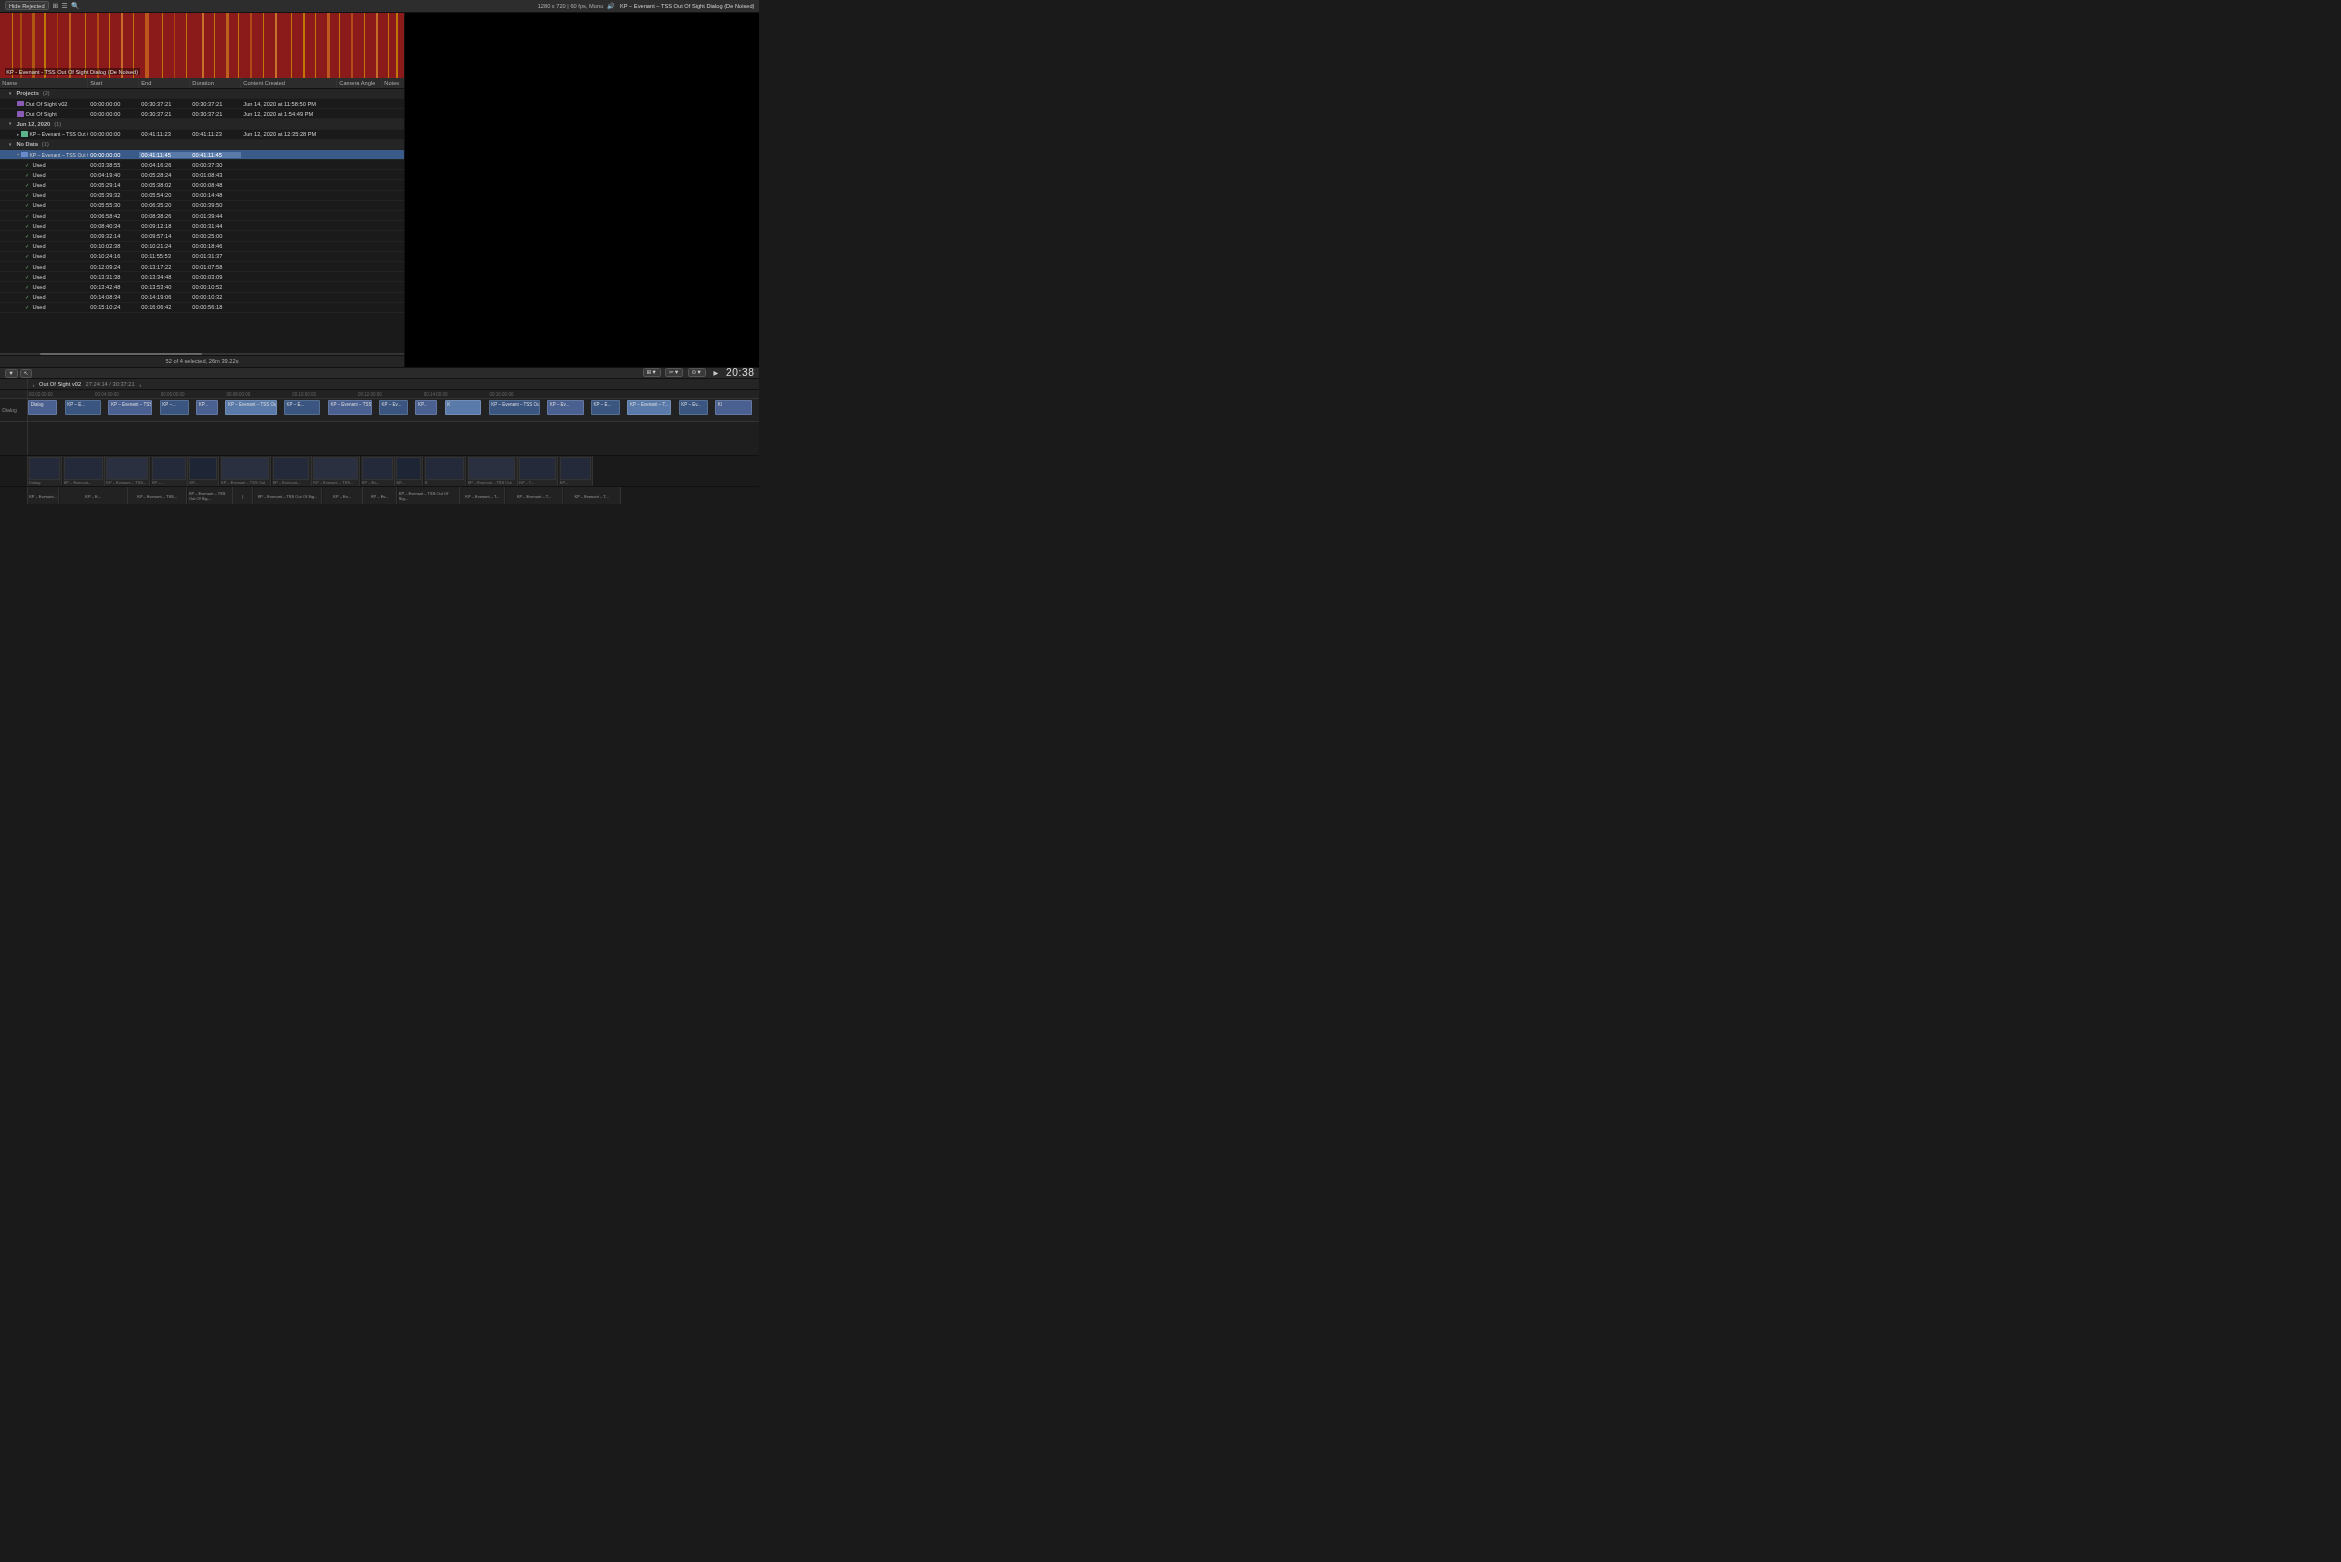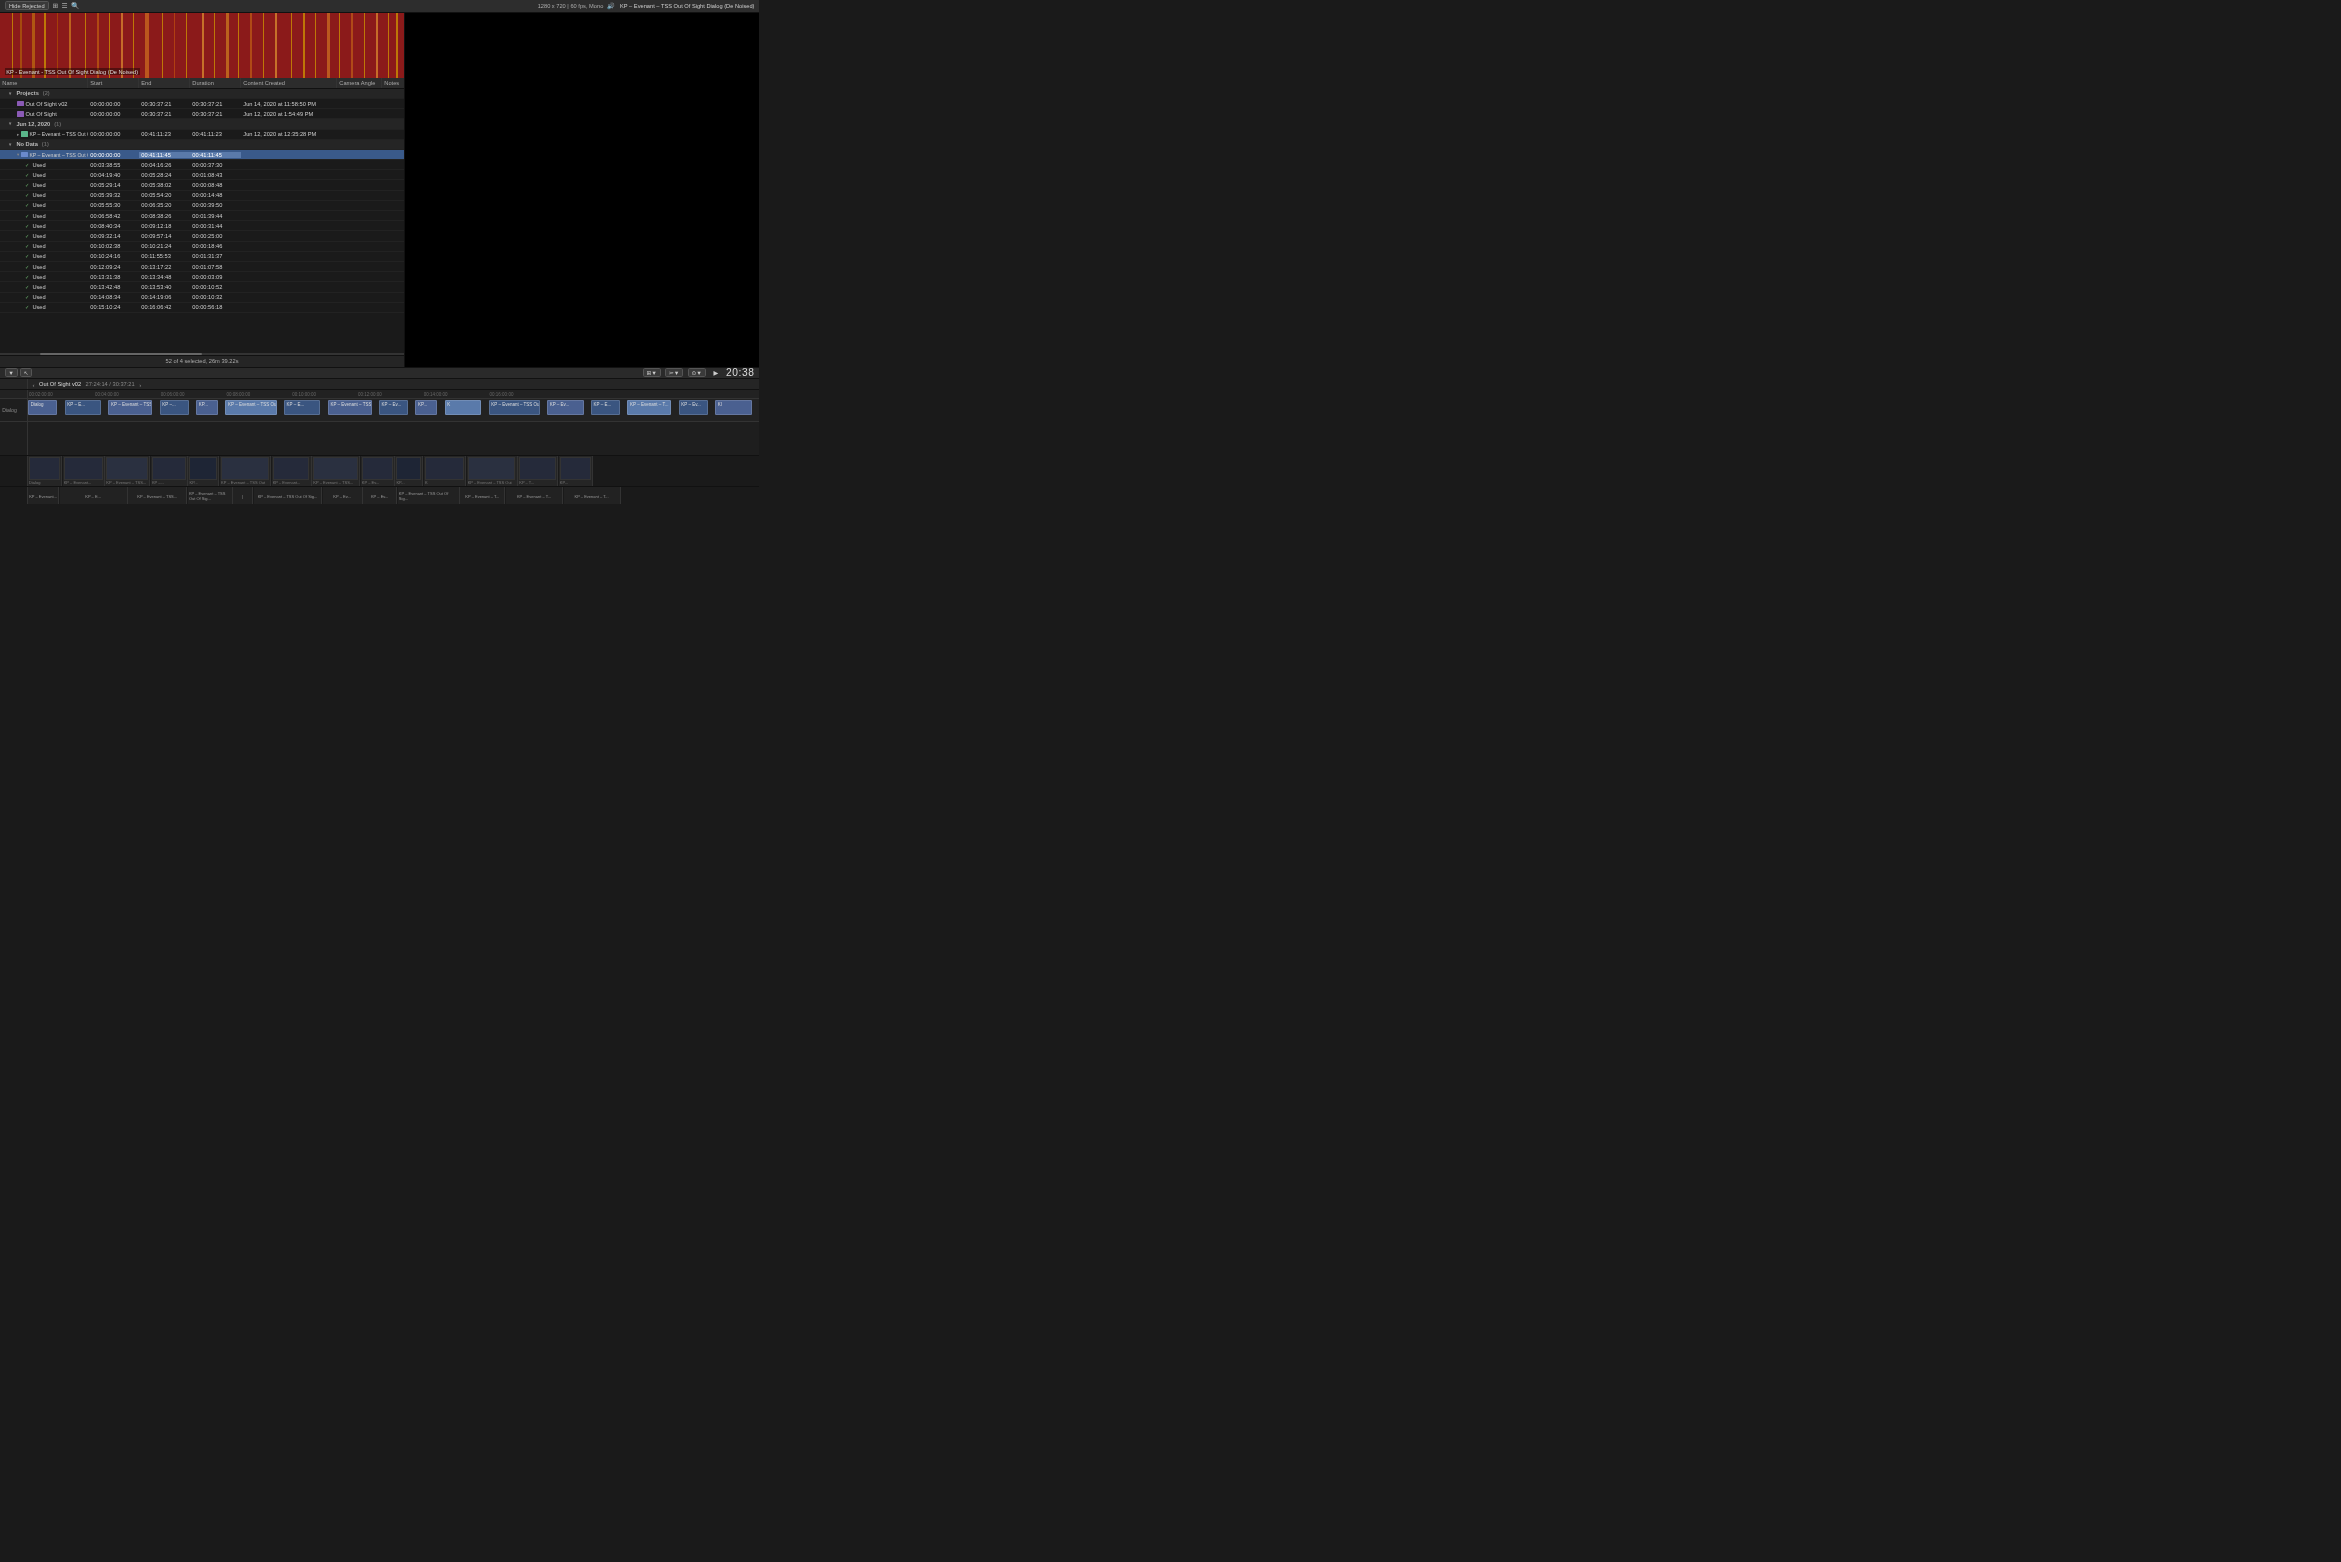--- a/index.html
+++ b/index.html
@@ -184,21 +184,21 @@
       justify-content: center;
     }
 
     
     #timeline-toolbar {
       height: 12.5px;
       background: #2a2a2a;
       border-top: 0.6px solid #111;
       border-bottom: 0.6px solid #111;
       display: flex;
-      align-items: center;
+      align-items: flex-end;
       padding: 0 4.5px;
       gap: 4.5px;
     }
     #timeline-toolbar-right {
       margin-left: auto;
       display: flex;
       align-items: center;
       gap: 4.5px;
     }
     .tl-btn {

